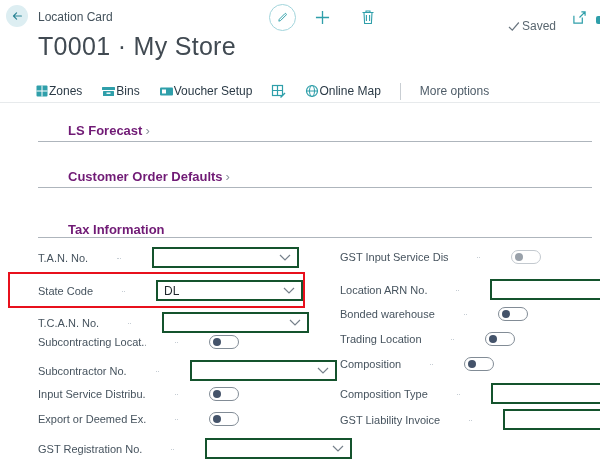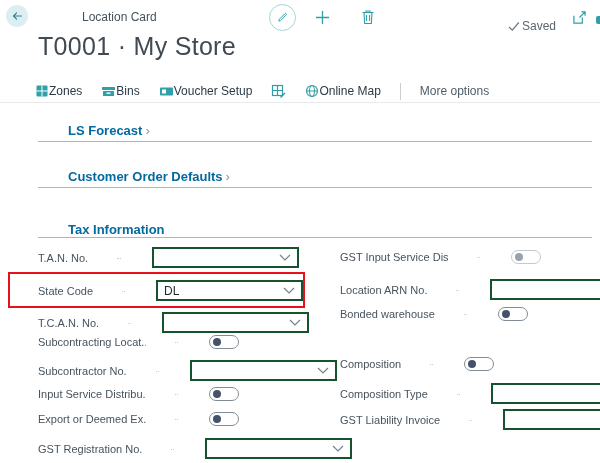--- a/index.html
+++ b/index.html
@@ -2,38 +2,38 @@
 <html><head>
 <meta charset="utf-8">
 <style>
   html,body{margin:0;padding:0;background:#fff;}
   .page{position:relative;width:600px;height:463px;background:#ffffff;overflow:hidden;
         font-family:"Liberation Sans", sans-serif;color:#36424c;}
 
   
   .back-btn{position:absolute;left:6px;top:5px;width:22px;height:22px;border-radius:50%;
             background:#ddeef2;display:flex;align-items:center;justify-content:center;cursor:pointer;}
-  .breadcrumb{position:absolute;left:38px;top:10px;font-size:12px;color:#44525c;margin-left:44px;}
+  .breadcrumb{position:absolute;left:38px;top:10px;font-size:12px;color:#44525c;}
   .edit-btn{position:absolute;left:269px;top:4px;width:25px;height:25px;border-radius:50%;
             border:1px solid #a2d5dc;display:flex;align-items:center;justify-content:center;background:#fff;}
   .icon-btn{position:absolute;display:flex;align-items:center;justify-content:center;}
   .saved{position:absolute;left:508px;top:19px;font-size:12px;color:#5a6770;display:flex;align-items:center;gap:2px;}
   .edge-icon{position:absolute;left:596px;top:16px;width:8px;height:8px;background:#2f9faa;border-radius:2px;}
   .page-title{position:absolute;left:38px;top:32px;font-size:25px;font-weight:300;color:#414a52;letter-spacing:.3px;}
 
   
   .toolbar{position:absolute;left:35px;top:80px;height:22px;display:flex;align-items:center;gap:19px;}
   .titem{display:flex;align-items:center;font-size:12px;color:#2b3a46;cursor:pointer;white-space:nowrap;}
   .tsep{width:1px;height:17px;background:#c9ced3;}
   .more-options{font-size:12px;color:#4e5c68;cursor:pointer;}
   .toolbar-rule{position:absolute;left:0;right:0;top:102px;border-top:1px solid #e7eaec;}
 
   
   .section{position:absolute;left:38px;right:8px;border-bottom:1px solid #aeb5bc;cursor:pointer;}
-  .section h3{margin:0;font-size:13px;font-weight:bold;color:#0369a1;display:inline-block;padding-left:30px;}
+  .section h3{margin:0;font-size:13px;font-weight:bold;color:#701a75;display:inline-block;padding-left:30px;}
   .sec-chev{font-size:13px;color:#8d979f;margin-left:3px;}
 
   
   .row{position:absolute;display:flex;align-items:center;height:23px;gap:24px;}
   .row.l{left:38px;width:261px;}
   .row.r{left:340px;width:248px;}
   .row.r.wide{width:257px;}
   .lab{font-size:11px;color:#46535e;white-space:nowrap;overflow:hidden;flex:0 0 auto;max-width:108px;}
   .leader{flex:1 1 auto;min-width:3px;border-bottom:1px dotted #c6cdd4;height:0;margin:0 7px 0 5px;position:relative;top:1px;}
   .combo,.tinput,.fselect{flex:0 0 147px;height:21px;border:2px solid #14532d;background:#fff;
@@ -266,20 +266,29 @@
   <div class="row r" style="top:302px;">
     <span class="lab">Bonded warehouse</span>
       <span class="leader"></span>
     <div class="toggle-cell">
       <div class="toggle">
           <div class="knob"></div>
         </div>
     </div>
   </div>
 
+  <div class="row r" style="top:327px;">
+    <span class="lab">Trading Location</span>
+      <span class="leader"></span>
+    <div class="toggle-cell">
+      <div class="toggle">
+          <div class="knob"></div>
+        </div>
+    </div>
+  </div>
 
   <div class="row r" style="top:352px;">
     <span class="lab">Composition</span>
       <span class="leader"></span>
     <div class="toggle-cell">
       <div class="toggle">
           <div class="knob"></div>
         </div>
     </div>
   </div>

